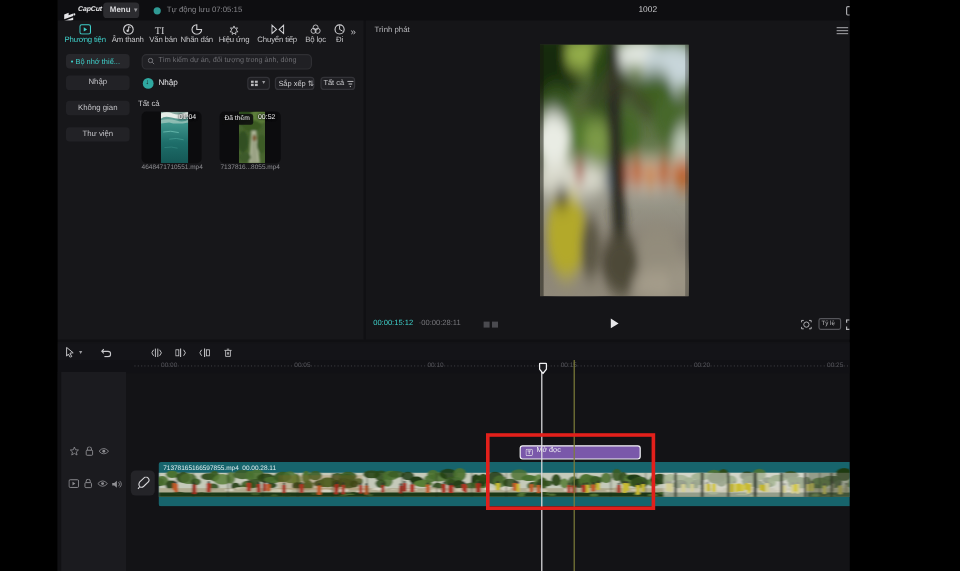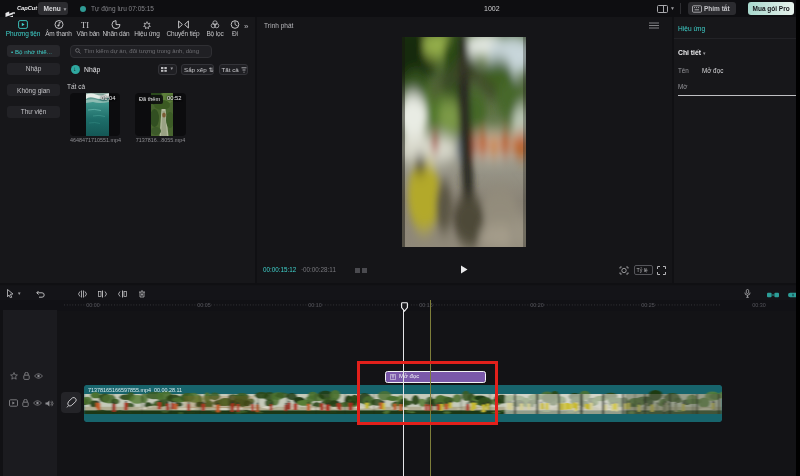--- a/index.html
+++ b/index.html
@@ -1,16 +1,16 @@
 <!DOCTYPE html>
 <html><head><meta charset="utf-8">
 <style>
 html,body{margin:0;padding:0;background:#000;}
 *{box-sizing:border-box;}
-#app{position:relative;width:796px;height:476px;background:#101013;font-family:"Liberation Sans",sans-serif;overflow:hidden;}
+#app{position:relative;width:660px;height:476px;background:#101013;font-family:"Liberation Sans",sans-serif;overflow:hidden;margin-left:48px;}
 .abs{position:absolute;}
 .txt{position:absolute;white-space:nowrap;}
 </style></head>
 <body>
 <div id="app">
 
 <div class="abs" style="left:0;top:0;width:800px;height:17px;background:#0e0e11;"></div>
 <div class="abs" style="left:5px;top:4.5px;width:10px;height:8px;">
  <svg width="10" height="8" viewBox="0 0 10 8">
         <path d="M0.5 2 L4.2 0.6 V2.7 L8 1.3 V3.3 L0.5 6.1 Z" fill="#e4e4e7"></path>

